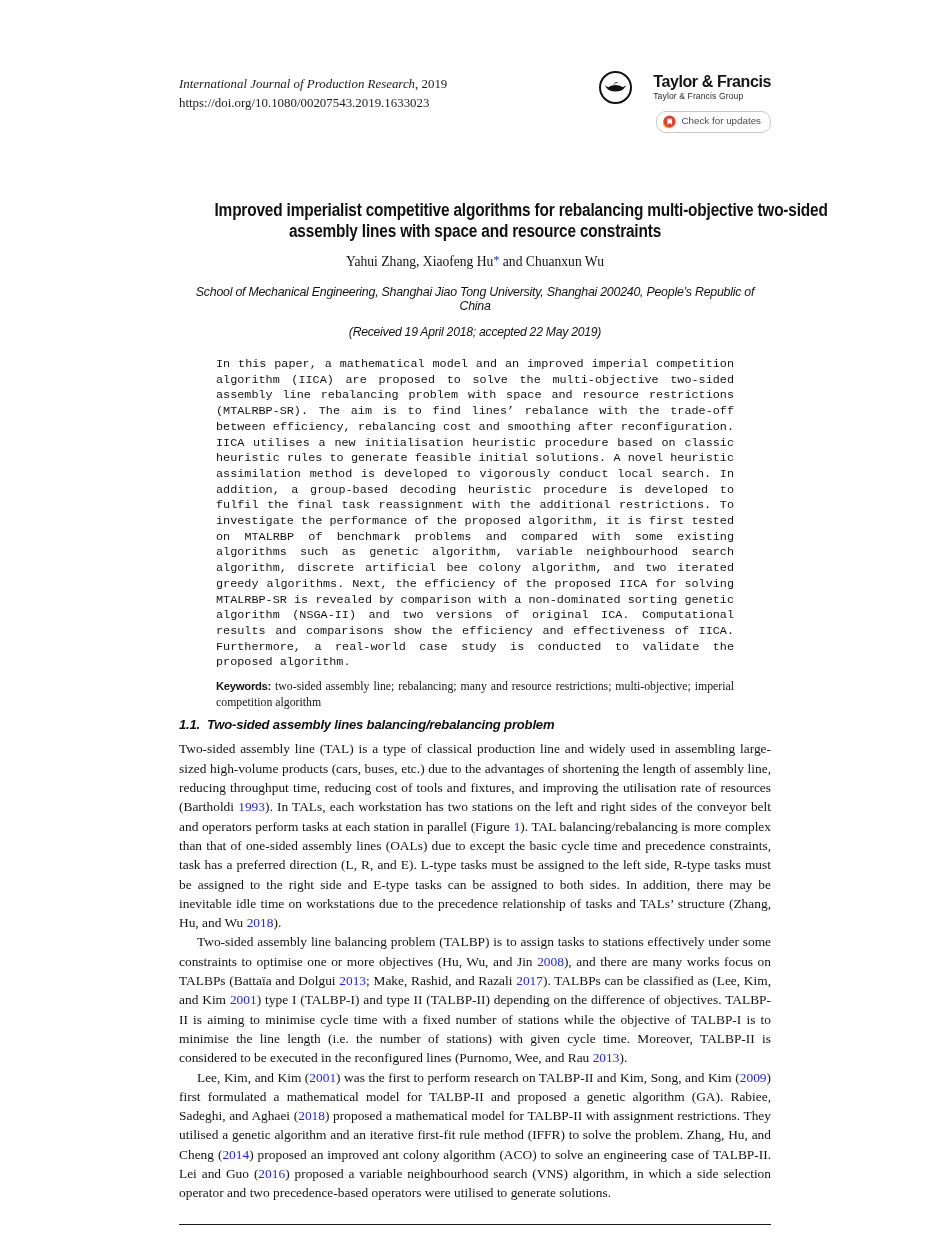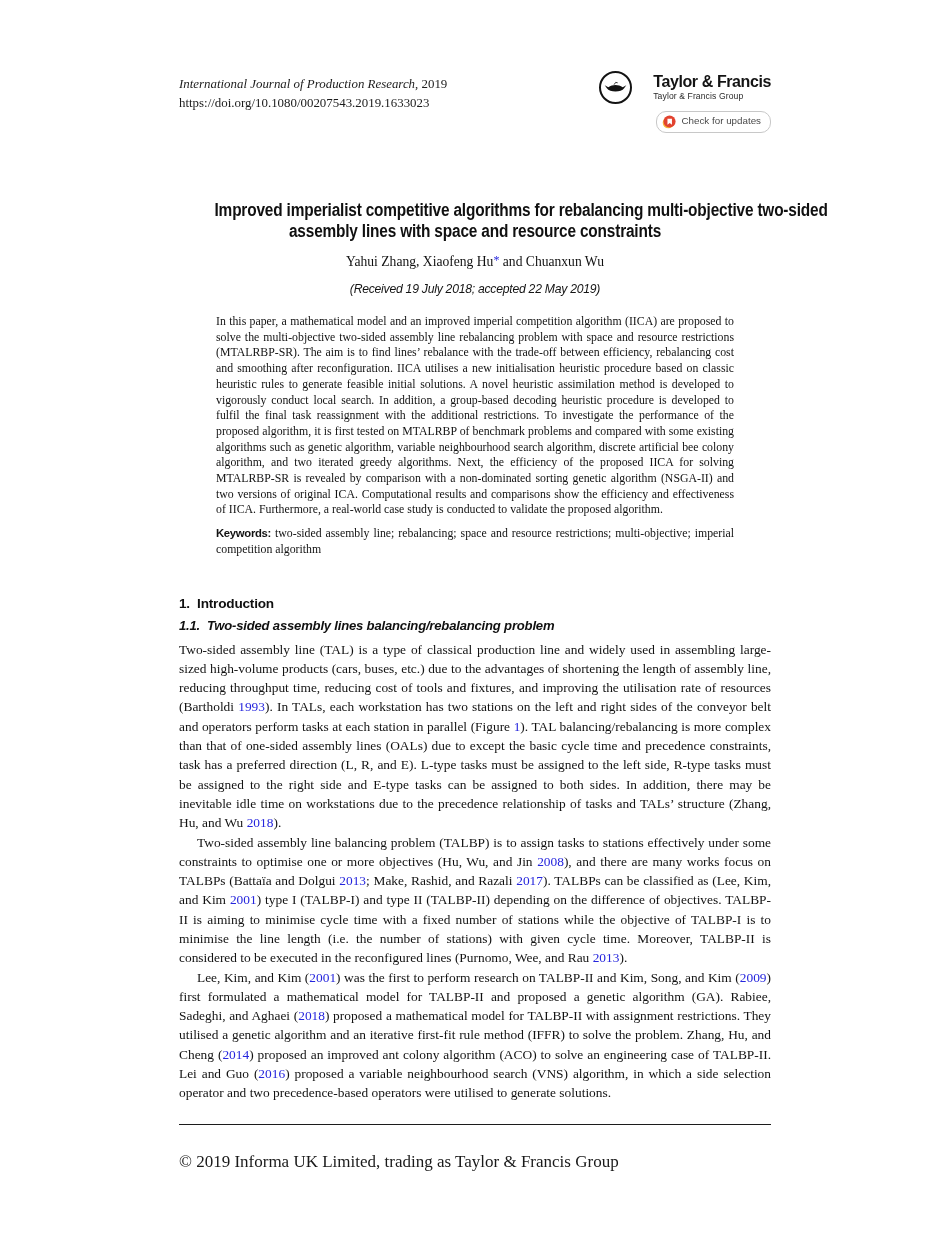--- a/index.html
+++ b/index.html
@@ -50,21 +50,21 @@
     letter-spacing: -0.2px;
   }
   .authors-line { margin-top: 11px; text-align: center; font-family: Liberation Serif, serif; font-size: 13.6px; color: #101010; }
   .author-marker { color: var(--link); vertical-align: 2px; font-size: 12px; cursor: pointer; }
   .affiliation-line { margin-top: 15px; text-align: center; font-family: "Liberation Sans", sans-serif; font-style: italic; font-size: 12.4px; letter-spacing: -0.25px; color: #141414; }
   .received-line { margin-top: 12px; text-align: center; font-family: "Liberation Sans", sans-serif; font-style: italic; font-size: 12.2px; letter-spacing: -0.25px; color: #141414; }
 
   
   .abstract-block { margin: 18px 37px 0 37px; }
   .abstract-text {
-    font-family: Liberation Serif, serif; font-size: 11.8px; line-height: 15.7px;
+    font-family: Liberation Mono, monospace; font-size: 11.8px; line-height: 15.7px;
     text-align: justify; color: #121212;
   }
   .keywords-line { margin-top: 8px; font-family: "Liberation Serif", serif; font-size: 11.8px; line-height: 15.7px; text-align: justify; color: #121212; }
   .kw-label { font-family: "Liberation Sans", sans-serif; font-weight: 700; font-size: 11.3px; letter-spacing: -0.3px; }
 
   
   .section-heading {
     margin-top: 38px; font-family: "Liberation Sans", sans-serif; font-weight: 700;
     font-size: 13.6px; color: #101010; white-space: pre-wrap; letter-spacing: -0.2px;
   }
@@ -121,29 +121,29 @@
     </div>
   </div>
 
   <div class="title-block">
     <div class="title-line">Improved imperialist competitive algorithms for rebalancing multi-objective two-sided</div>
     <div class="title-line">assembly lines with space and resource constraints</div>
   </div>
 
   <div class="authors-line"><span>Yahui Zhang, Xiaofeng Hu</span><span class="author-marker">*</span><span> and Chuanxun Wu</span></div>
 
+  <div class="affiliation-line">School of Mechanical Engineering, Shanghai Jiao Tong University, Shanghai 200240, People’s Republic of China</div>
 
-  <div class="received-line">(Received 19 July 2018; accepted 22 May 2019)</div>
+  <div class="received-line">(Received 19 April 2018; accepted 22 May 2019)</div>
 
   <div class="abstract-block">
     <div class="abstract-text">In this paper, a mathematical model and an improved imperial competition algorithm (IICA) are proposed to solve the multi-objective two-sided assembly line rebalancing problem with space and resource restrictions (MTALRBP-SR). The aim is to find lines’ rebalance with the trade-off between efficiency, rebalancing cost and smoothing after reconfiguration. IICA utilises a new initialisation heuristic procedure based on classic heuristic rules to generate feasible initial solutions. A novel heuristic assimilation method is developed to vigorously conduct local search. In addition, a group-based decoding heuristic procedure is developed to fulfil the final task reassignment with the additional restrictions. To investigate the performance of the proposed algorithm, it is first tested on MTALRBP of benchmark problems and compared with some existing algorithms such as genetic algorithm, variable neighbourhood search algorithm, discrete artificial bee colony algorithm, and two iterated greedy algorithms. Next, the efficiency of the proposed IICA for solving MTALRBP-SR is revealed by comparison with a non-dominated sorting genetic algorithm (NSGA-II) and two versions of original ICA. Computational results and comparisons show the efficiency and effectiveness of IICA. Furthermore, a real-world case study is conducted to validate the proposed algorithm.</div>
-    <div class="keywords-line"><span class="kw-label">Keywords:</span><span> two-sided assembly line; rebalancing; space and resource restrictions; multi-objective; imperial competition algorithm</span></div>
+    <div class="keywords-line"><span class="kw-label">Keywords:</span><span> two-sided assembly line; rebalancing; many and resource restrictions; multi-objective; imperial competition algorithm</span></div>
   </div>
 
-  <div class="section-heading">1.  Introduction</div>
   <div class="subsection-heading">1.1.  Two-sided assembly lines balancing/rebalancing problem</div>
 
   <div class="para"><span>Two-sided assembly line (TAL) is a type of classical production line and widely used in assembling large-sized high-volume products (cars, buses, etc.) due to the advantages of shortening the length of assembly line, reducing throughput time, reducing cost of tools and fixtures, and improving the utilisation rate of resources (Bartholdi </span><span class="link">1993</span><span>). In TALs, each workstation has two stations on the left and right sides of the conveyor belt and operators perform tasks at each station in parallel (Figure </span><span class="link">1</span><span>). TAL balancing/rebalancing is more complex than that of one-sided assembly lines (OALs) due to except the basic cycle time and precedence constraints, task has a preferred direction (L, R, and E). L-type tasks must be assigned to the left side, R-type tasks must be assigned to the right side and E-type tasks can be assigned to both sides. In addition, there may be inevitable idle time on workstations due to the precedence relationship of tasks and TALs’ structure (Zhang, Hu, and Wu </span><span class="link">2018</span><span>).</span></div>
   <div class="para indent"><span>Two-sided assembly line balancing problem (TALBP) is to assign tasks to stations effectively under some constraints to optimise one or more objectives (Hu, Wu, and Jin </span><span class="link">2008</span><span>), and there are many works focus on TALBPs (Battaïa and Dolgui </span><span class="link">2013</span><span>; Make, Rashid, and Razali </span><span class="link">2017</span><span>). TALBPs can be classified as (Lee, Kim, and Kim </span><span class="link">2001</span><span>) type I (TALBP-I) and type II (TALBP-II) depending on the difference of objectives. TALBP-II is aiming to minimise cycle time with a fixed number of stations while the objective of TALBP-I is to minimise the line length (i.e. the number of stations) with given cycle time. Moreover, TALBP-II is considered to be executed in the reconfigured lines (Purnomo, Wee, and Rau </span><span class="link">2013</span><span>).</span></div>
   <div class="para indent"><span>Lee, Kim, and Kim (</span><span class="link">2001</span><span>) was the first to perform research on TALBP-II and Kim, Song, and Kim (</span><span class="link">2009</span><span>) first formulated a mathematical model for TALBP-II and proposed a genetic algorithm (GA). Rabiee, Sadeghi, and Aghaei (</span><span class="link">2018</span><span>) proposed a mathematical model for TALBP-II with assignment restrictions. They utilised a genetic algorithm and an iterative first-fit rule method (IFFR) to solve the problem. Zhang, Hu, and Cheng (</span><span class="link">2014</span><span>) proposed an improved ant colony algorithm (ACO) to solve an engineering case of TALBP-II. Lei and Guo (</span><span class="link">2016</span><span>) proposed a variable neighbourhood search (VNS) algorithm, in which a side selection operator and two precedence-based operators were utilised to generate solutions.</span></div>
 
   <hr class="footnote-rule">
 
   <div class="copyright-line">© 2019 Informa UK Limited, trading as Taylor &amp; Francis Group</div>
 

